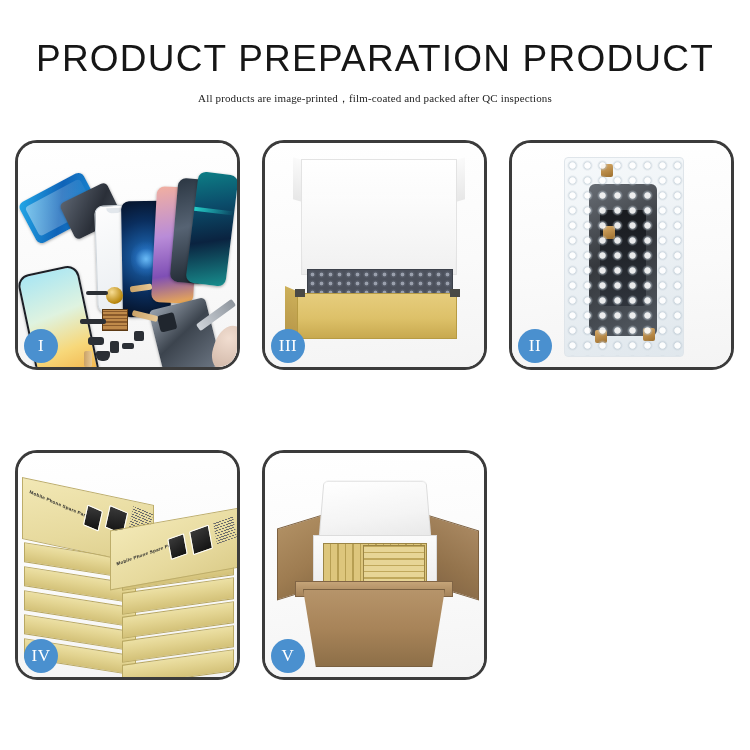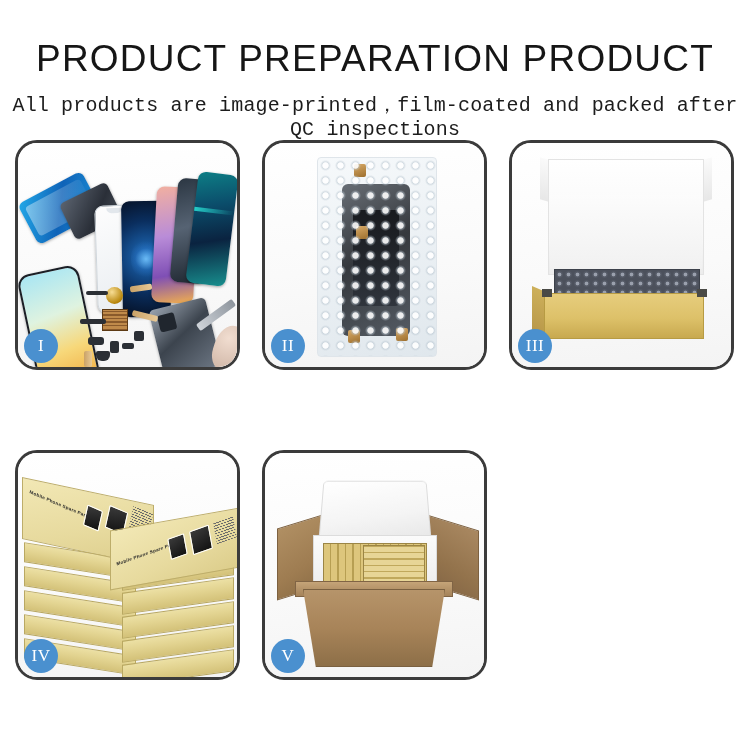--- a/index.html
+++ b/index.html
@@ -17,25 +17,25 @@
   .title {
     font-size: 37px;
     font-weight: 400;
     letter-spacing: 1.2px;
     color: #161616;
     line-height: 1.05;
     font-family: "Liberation Sans", sans-serif;
   }
 
   .subtitle {
-    font-size: 20px;
+    font-size: 11px;
     color: #1c1c1c;
     margin-top: 12px;
     letter-spacing: 0.15px;
-    font-family: Liberation Mono, monospace;
+    font-family: Liberation Serif, serif;
   }
 
   .grid {
     position: absolute;
     left: 15px; top: 140px;
     width: 720px; height: 540px;
     display: grid;
     grid-template-columns: repeat(3, 225px);
     grid-template-rows: repeat(2, 230px);
     column-gap: 22px;
@@ -412,49 +412,49 @@
         <div class="tweezers"></div>
         <div class="finger"></div>
       </div>
     </div>
     <div class="badge">I</div>
   </div>
 
   <div class="panel">
     <div class="panel-stage">
       <div class="art">
+        <div class="mb-lid-flapL"></div>
+        <div class="mb-lid-flapR"></div>
+        <div class="mb-lid"></div>
+        <div class="mb-lid-face"></div>
+        <div class="mb-foam"></div>
+        <div class="mb-side"></div>
+        <div class="mb-front"></div>
+        <div class="mb-lipL"></div>
+        <div class="mb-lipR"></div>
+      </div>
+    </div>
+    <div class="badge">III</div>
+  </div>
+
+  <div class="panel">
+    <div class="panel-stage">
+      <div class="art">
         <div class="pouch">
           <div class="pouch-inner"></div>
           <div class="pouch-flex"></div>
           <div class="pouch-tab pouch-top-tab"></div>
           <div class="pouch-tab pouch-mid-tab"></div>
           <div class="pouch-tab pouch-bl-tab"></div>
           <div class="pouch-tab pouch-br-tab"></div>
           <div class="pouch-bubbles"></div>
         </div>
       </div>
     </div>
     <div class="badge">II</div>
-  </div>
-
-  <div class="panel">
-    <div class="panel-stage">
-      <div class="art">
-        <div class="mb-lid-flapL"></div>
-        <div class="mb-lid-flapR"></div>
-        <div class="mb-lid"></div>
-        <div class="mb-lid-face"></div>
-        <div class="mb-foam"></div>
-        <div class="mb-side"></div>
-        <div class="mb-front"></div>
-        <div class="mb-lipL"></div>
-        <div class="mb-lipR"></div>
-      </div>
-    </div>
-    <div class="badge">III</div>
   </div>
 
   <div class="panel">
     <div class="panel-stage">
       <div class="art stack">
 
         <div class="sbox" style="left:6px;top:98px;width:112px;height:20px;transform:skewY(9deg);"></div>
         <div class="sbox" style="left:6px;top:122px;width:112px;height:20px;transform:skewY(9deg);"></div>
         <div class="sbox" style="left:6px;top:146px;width:112px;height:20px;transform:skewY(9deg);"></div>
         <div class="sbox" style="left:6px;top:170px;width:112px;height:20px;transform:skewY(9deg);"></div>

